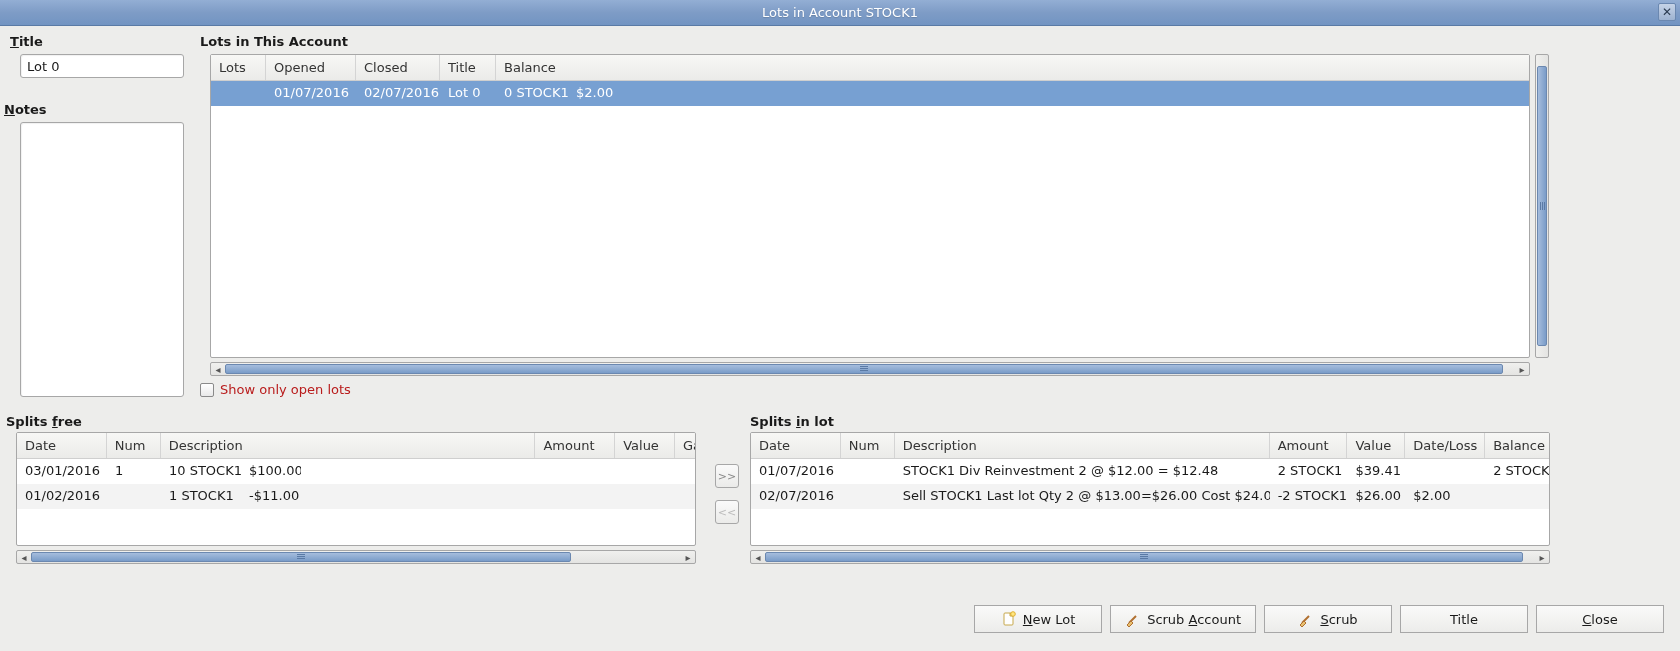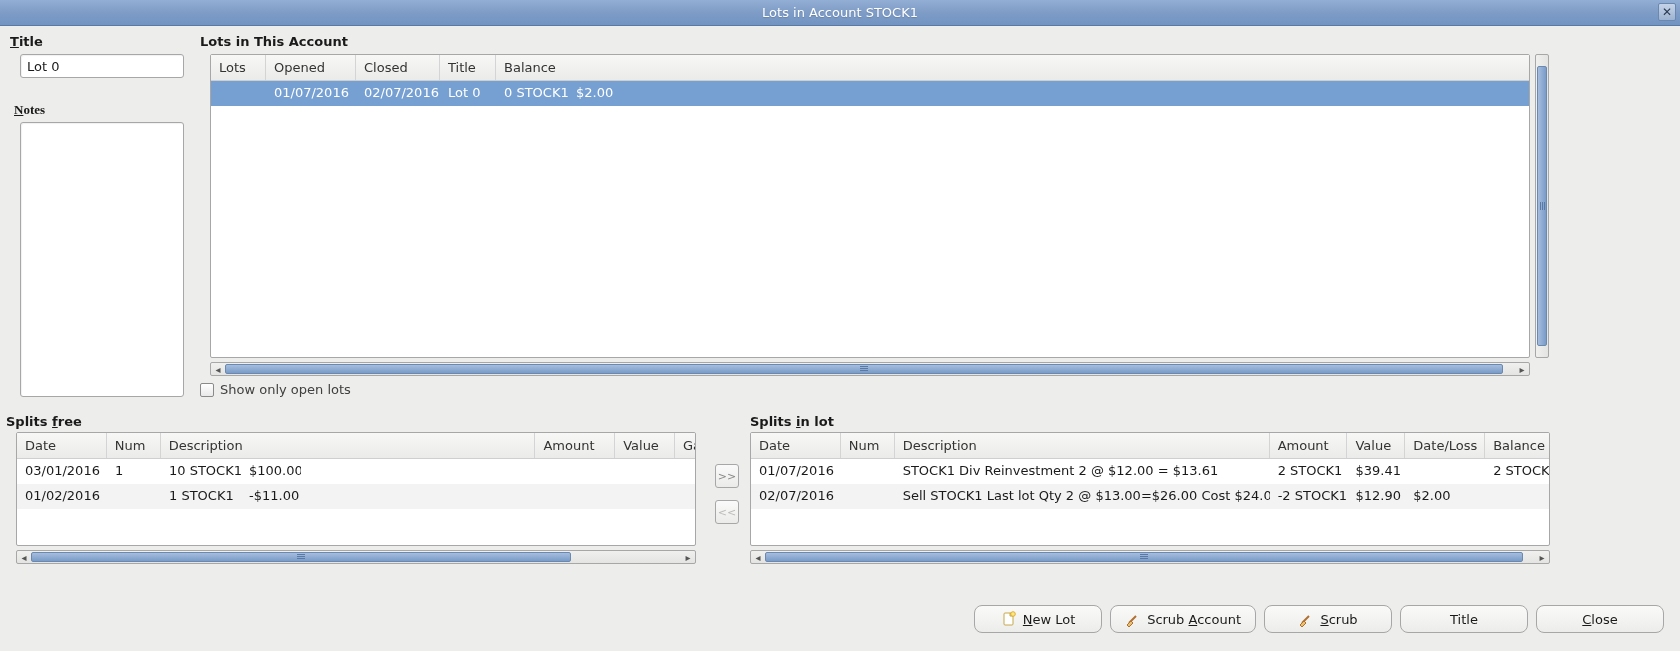--- a/index.html
+++ b/index.html
@@ -39,21 +39,21 @@
     background:#fff;
     border:1px solid #a7a7a7;
     border-radius:3px;
     font-family:inherit;
     font-size:13px;
     color:#1a1a1a;
     box-shadow: inset 1px 1px 1px rgba(0,0,0,.06);
   }
   .title-label   { position:absolute; left:10px;  top:8px;  }
   .title-input   { position:absolute; left:20px;  top:28px; width:164px; height:24px; padding:2px 6px; }
-  .notes-label   { position:absolute; left:14px;  top:76px;font-family:Liberation Serif, serif; }
+  .notes-label   { position:absolute; left:4px;  top:76px; }
   .notes-area    { position:absolute; left:20px;  top:96px; width:164px; height:275px; resize:none; padding:4px; }
   .lots-label    { position:absolute; left:200px; top:8px;  }
   .table {
     position:absolute;
     background:#fff;
     border:1px solid #a7a7a7;
     border-radius:2px;
   }
   .thead-row { display:flex; background:linear-gradient(to bottom,#f7f7f5,#ebebe9); height:26px; border-bottom:1px solid #cfcfcf; }
   .th {
@@ -110,40 +110,40 @@
   .hscroll .arrow.r { right:1px; }
   .grip {
     position:absolute;
     width:8px;height:6px;
     top:50%; left:50%; transform:translate(-50%,-50%);
     background:
       linear-gradient(#5a7aa5,#5a7aa5) 0 0 /8px 1px no-repeat,
       linear-gradient(#5a7aa5,#5a7aa5) 0 2px /8px 1px no-repeat,
       linear-gradient(#5a7aa5,#5a7aa5) 0 4px /8px 1px no-repeat;
   }
-  .checkbox-row { position:absolute; left:200px; top:356px; font-size:13px; display:flex; align-items:center; gap:6px; color:#404040; }
+  .checkbox-row { position:absolute; left:200px; top:356px; font-size:13px; display:flex; align-items:center; gap:6px; color:#b91c1c; }
   .checkbox {
     width:14px;height:14px;
     border:1px solid #8a8a8a; border-radius:2px;
     background:linear-gradient(#fff,#e9e9e9);
   }
   .splits-free-label { position:absolute; left:6px;  top:388px; }
   .splits-in-label   { position:absolute; left:750px; top:388px; }
   .arrow-btn {
     position:absolute; width:24px; height:24px;
     border:1px solid #a7a7a7; border-radius:3px;
     background:linear-gradient(#fafafa,#ebebe9);
     font-size:11px; color:#888;
     display:flex;align-items:center;justify-content:center;
   }
   .arrow-btn.disabled { color:#bbb; }
   .button-bar { position:absolute; right:16px; bottom:18px; display:flex; gap:8px; }
   .btn {
     height:28px; min-width:128px;
-    border:1px solid #a7a7a7; border-radius:8px;
+    border:1px solid #a7a7a7; border-radius:0;
     background:linear-gradient(#fafaf9,#ececea);
     font-size:13px; color:#1a1a1a;
     display:flex; align-items:center; justify-content:center; gap:6px;
     padding:0 14px;
   }
   svg.ico { width:16px; height:16px; }
 </style>
 </head>
 <body>
 
@@ -250,32 +250,32 @@
       <div class="th" style="width:376px">Description</div>
       <div class="th" style="width:78px">Amount</div>
       <div class="th" style="width:58px">Value</div>
       <div class="th" style="width:80px">Date/Loss</div>
       <div class="th" style="width:64px">Balance</div>
     </div>
     <div class="tbody">
       <div class="tr">
         <div class="td" style="width:90px">01/07/2016</div>
         <div class="td" style="width:54px"></div>
-        <div class="td" style="width:376px">STOCK1 Div Reinvestment 2 @ $12.00 = $13.61</div>
+        <div class="td" style="width:376px">STOCK1 Div Reinvestment 2 @ $12.00 = $12.48</div>
         <div class="td" style="width:78px">2 STOCK1</div>
         <div class="td" style="width:58px">$39.41</div>
         <div class="td" style="width:80px"></div>
         <div class="td" style="width:64px">2 STOCK1</div>
       </div>
       <div class="tr alt">
         <div class="td" style="width:90px">02/07/2016</div>
         <div class="td" style="width:54px"></div>
         <div class="td" style="width:376px">Sell STOCK1 Last lot Qty 2 @ $13.00=$26.00 Cost $24.00</div>
         <div class="td" style="width:78px">-2 STOCK1</div>
-        <div class="td" style="width:58px">$12.90</div>
+        <div class="td" style="width:58px">$26.00</div>
         <div class="td" style="width:80px">$2.00</div>
         <div class="td" style="width:64px"></div>
       </div>
     </div>
   </div>
   <div class="hscroll" style="left:750px; top:524px; width:800px;">
     <span class="arrow l">◂</span>
     <div class="hthumb" style="width:758px; position:relative;">
         <div class="grip"></div>
       </div>

